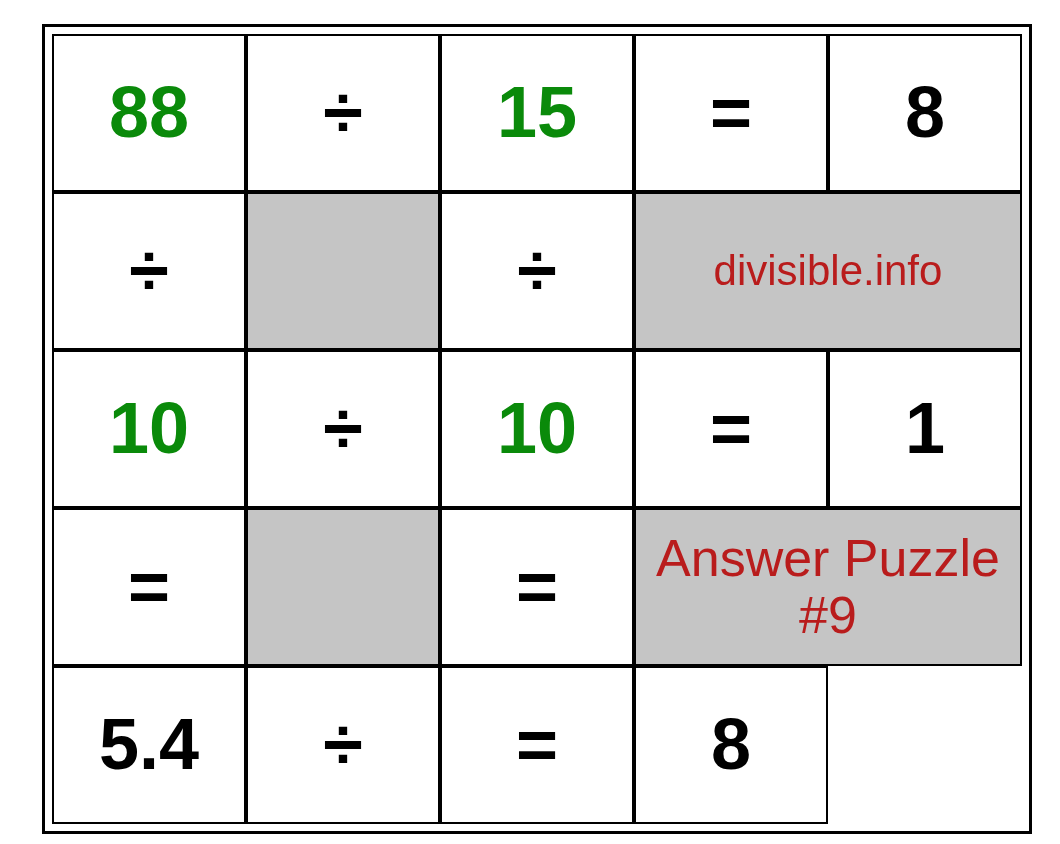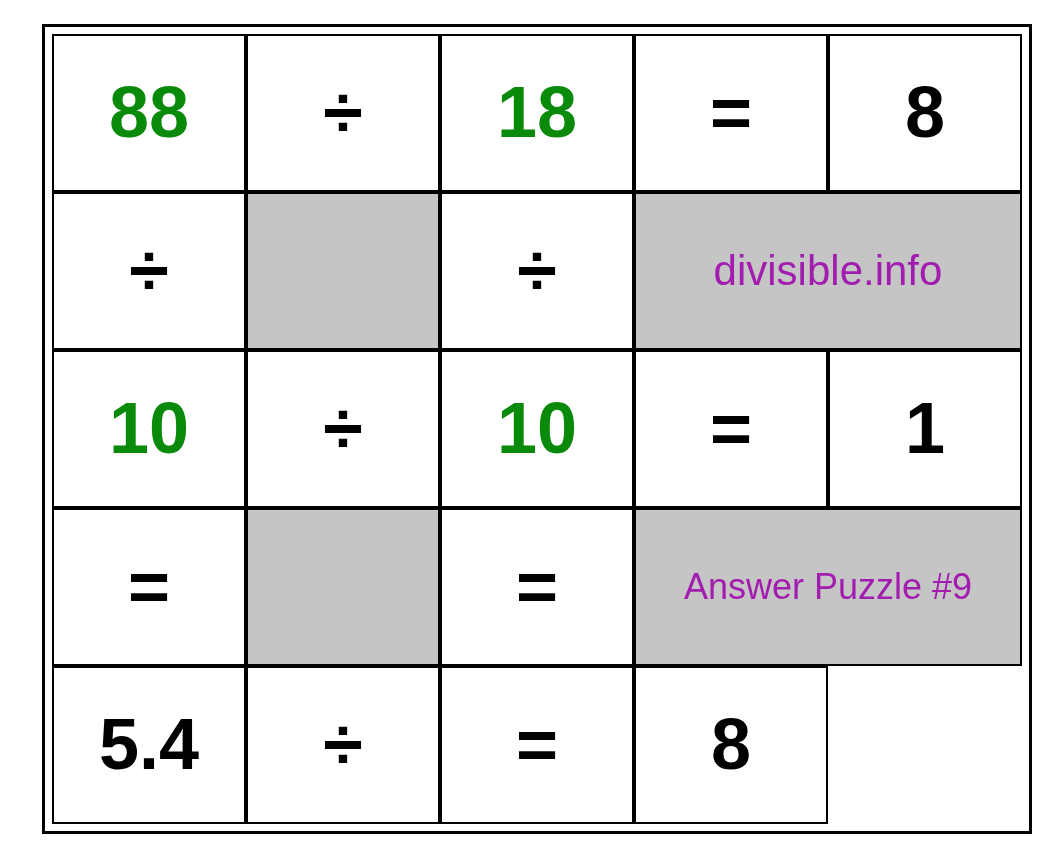--- a/index.html
+++ b/index.html
@@ -36,37 +36,37 @@
     }
     .cell.green {
       color: #0a8a0a;
     }
     .cell.gray {
       background: #c5c5c5;
     }
     .cell.label {
       font-size: 42px;
       font-weight: 400;
-      color: #a21caf;
+      color: #b91c1c;
     }
     .cell.label.small {
-      font-size: 36px;
+      font-size: 52px;
     }
     .span2 {
       grid-column: span 2;
     }
   </style>
 </head>
 <body>
 
 <div class="grid">
 
   <div class="cell green">88</div>
   <div class="cell">÷</div>
-  <div class="cell green">18</div>
+  <div class="cell green">15</div>
   <div class="cell">=</div>
   <div class="cell">8</div>
 
   <div class="cell">÷</div>
   <div class="cell gray"></div>
   <div class="cell">÷</div>
   <div class="cell gray label span2">divisible.info</div>
 
   <div class="cell green">10</div>
   <div class="cell">÷</div>

